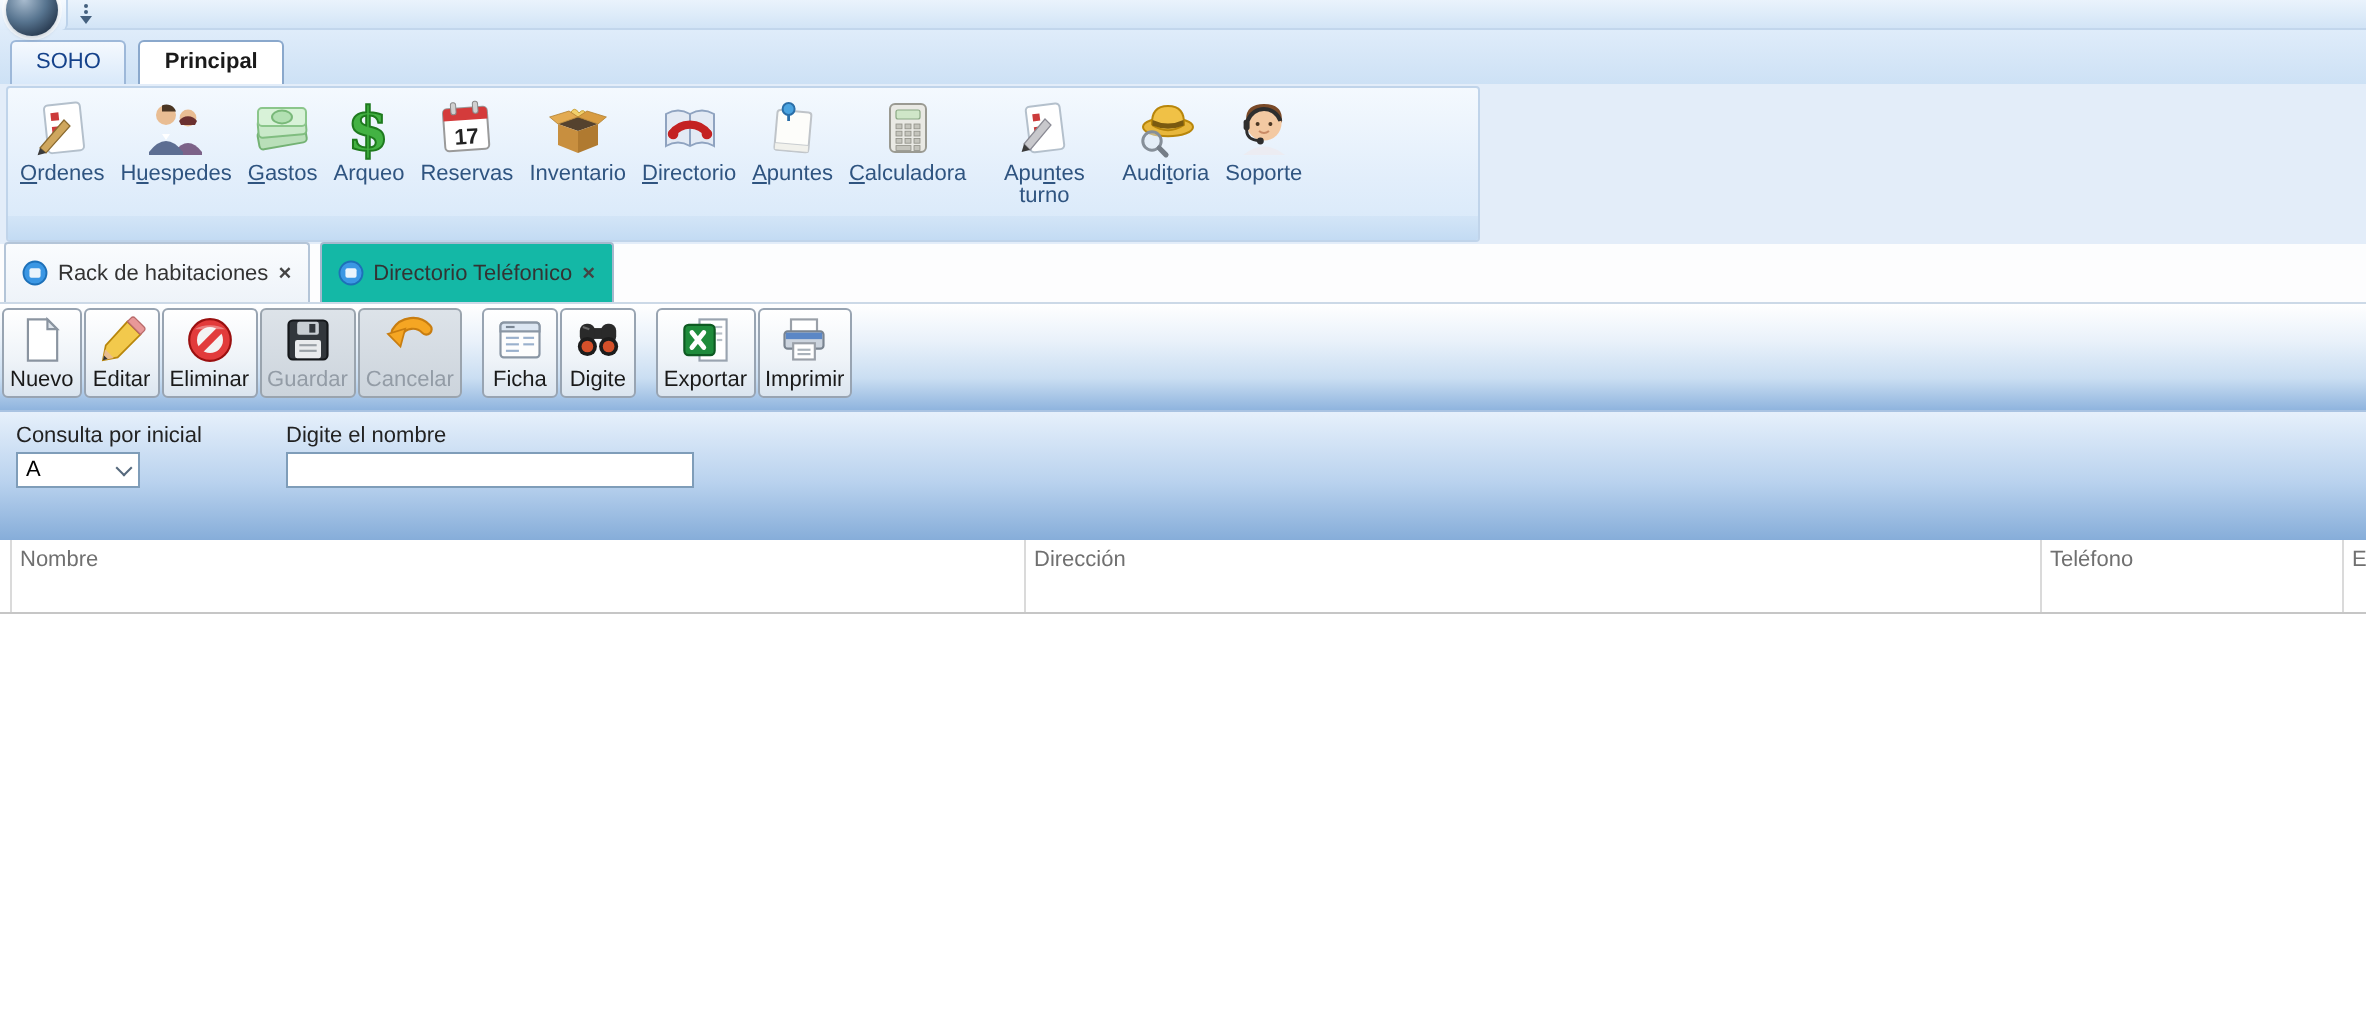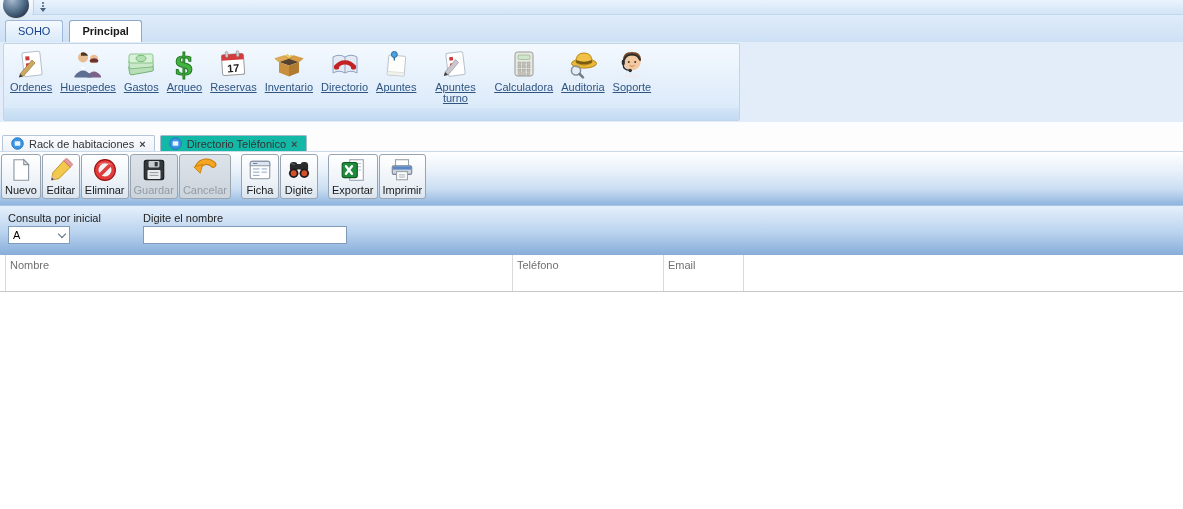--- a/index.html
+++ b/index.html
@@ -25,45 +25,45 @@
   
   .ribbon { height:80px; background:#e3edf9; padding:1px 0 0 3px; }
   .ribbon-group { width:737px; height:78px; border:1px solid #c0d4ea; border-radius:2px;
                   background:linear-gradient(#f4f9fe,#e2eefb 60%,#d7e8f9); position:relative; overflow:hidden; }
   .ribbon-group::after { content:""; position:absolute; left:0; right:0; bottom:0; height:12px;
                   background:linear-gradient(#d3e5f7,#c3dbf3); }
   .ribbon-items { display:flex; align-items:flex-start; position:relative; z-index:1; padding:3px 0 0 2px; }
   .ritem { display:flex; flex-direction:column; align-items:center; padding:1px 4px; cursor:pointer; }
   .ricon { width:32px; height:32px; margin-bottom:2px; }
   .ricon svg { width:100%; height:100%; display:block; }
-  .rlabel { color:#2f5480; text-align:center; line-height:11px; max-width:62px;text-decoration:underline; }
+  .rlabel { color:#2f5480; text-align:center; line-height:11px; max-width:62px; }
 
   
   .gap-row { height:8px; background:#fcfdfe; }
   .doctab-row { height:22px; background:#fdfdfe; display:flex; align-items:flex-end; padding-left:2px; gap:5px; border-bottom:1px solid #ccd9e7; }
-  .dtab { height:16px; display:flex; align-items:center; gap:5px; padding:0 8px; border:1px solid #b4c5d8; border-bottom:none;
+  .dtab { height:30px; display:flex; align-items:center; gap:5px; padding:0 8px; border:1px solid #b4c5d8; border-bottom:none;
           border-radius:2px 2px 0 0; background:linear-gradient(#fafcfe,#eef3f9); color:#333; cursor:pointer; }
   .dtab.active { background:#14b8a6; border-color:#a6b9ce; }
   .dticon { width:13px; height:13px; }
   .dticon svg { width:100%; height:100%; display:block; }
   .dclose { color:#444; font-weight:bold; font-size:11px; cursor:pointer; }
 
   
   .toolbar { height:53px; background:linear-gradient(#ffffff,#e9f1fa 35%,#cadef2 70%,#8fb4de 100%);
              display:flex; align-items:flex-start; padding:2px 0 0 1px; }
   .tbtn { min-width:38px; height:45px; padding:2px 3px 0; margin-right:1px; border:1px solid #98a4b2; border-radius:3px;
           background:linear-gradient(#ffffff,#eef3f8 60%,#dbe5ef); display:flex; flex-direction:column; align-items:center; cursor:pointer; }
   .tbtn.disabled { background:linear-gradient(#dde3e9,#ccd4dc); border-color:#9aa4ae; cursor:default; }
   .ticon { width:26px; height:26px; }
   .ticon svg { width:100%; height:100%; display:block; }
   .tlabel { color:#1a1a1a; margin-top:1px; white-space:nowrap; }
   .tbtn.disabled .tlabel { color:#939ca6; }
 
   
-  .filter-panel { height:50px; background:linear-gradient(#e6f0fb,#b9d2ee 55%,#86add9); border-top:1px solid #a9c3e2; position:relative;padding-left:37px; }
+  .filter-panel { height:65px; background:linear-gradient(#e6f0fb,#b9d2ee 55%,#86add9); border-top:1px solid #a9c3e2; position:relative;padding-left:37px; }
   .flabel { position:absolute; color:#222; }
   .combo { position:absolute; background:#fff; border:1px solid #7f9db9; display:flex; align-items:center;
            justify-content:space-between; padding:0 4px; cursor:pointer; }
   .chev { width:6px; height:6px; border-right:1.5px solid #55687c; border-bottom:1.5px solid #55687c; transform:rotate(45deg); margin-bottom:3px; }
   .finput { position:absolute; border:1px solid #7f9db9; font-family:"Liberation Sans",sans-serif; font-size:11px; padding:1px 3px; }
 
   
   .table-header { height:37px; background:#fff; border-bottom:1px solid #c6c6c6; display:flex; overflow:hidden; }
   .th { border-right:1px solid #dadada; color:#707070; padding:4px 0 0 4px; white-space:nowrap; overflow:hidden; flex:none; }
   .th.indicator { width:6px; padding:0; }
@@ -187,34 +187,20 @@
             <svg viewBox="0 0 32 32">
               <g transform="rotate(5 16 17)">
                 <rect x="8" y="7.5" width="17" height="20" rx="1.5" fill="#fdfdfa" stroke="#bfc4c9"></rect>
                 <path d="M8 24 l17 0 0 3.5 -17 0z" fill="#f1f1ec" stroke="#bfc4c9" stroke-width=".4"></path>
               </g>
               <rect x="13.6" y="8" width="1.4" height="4.5" fill="#2a6ea8"></rect>
               <circle cx="14.3" cy="6.5" r="3" fill="#4aa3e0" stroke="#2a6ea8"></circle>
             </svg>
           </span>
           <span class="rlabel"><u>A</u>puntes</span>
-        </div>
-        <div class="ritem">
-          <span class="ricon">
-            <svg viewBox="0 0 32 32">
-              <g transform="rotate(-7 16 16)">
-                <rect x="8" y="4.5" width="17" height="23" rx="2" fill="#fff" stroke="#b4c0cc"></rect>
-                <rect x="11" y="8.5" width="3.6" height="3.6" fill="#cc3b3b"></rect>
-                <rect x="11" y="15" width="3.6" height="3.6" fill="#cc3b3b"></rect>
-              </g>
-              <path d="M6 24 L16.5 11.5 L19.5 14.5 L9 27 Z" fill="#c8c8cc" stroke="#8a8a94" stroke-width=".6"></path>
-              <path d="M6 24 L9 27 L4.8 28 Z" fill="#3a3a3a"></path>
-            </svg>
-          </span>
-          <span class="rlabel">Apu<u>n</u>tes turno</span>
         </div>
         <div class="ritem">
           <span class="ricon">
             <svg viewBox="0 0 32 32">
               <rect x="7" y="4" width="18" height="24" rx="2.5" fill="#e9e9e4" stroke="#9a9a92"></rect>
               <rect x="10" y="7" width="12" height="4.5" rx="1" fill="#cfe6c8" stroke="#8aa884" stroke-width=".6"></rect>
               <g fill="#c4c4bc" stroke="#8f8f86" stroke-width=".4">
                 <rect x="10" y="14" width="3" height="2.4"></rect>
                 <rect x="14.5" y="14" width="3" height="2.4"></rect>
                 <rect x="19" y="14" width="3" height="2.4"></rect>
@@ -227,20 +213,34 @@
                 <rect x="10" y="24.8" width="7.5" height="2.4"></rect>
                 <rect x="19" y="24.8" width="3" height="2.4"></rect>
               </g>
             </svg>
           </span>
           <span class="rlabel"><u>C</u>alculadora</span>
         </div>
         <div class="ritem">
           <span class="ricon">
             <svg viewBox="0 0 32 32">
+              <g transform="rotate(-7 16 16)">
+                <rect x="8" y="4.5" width="17" height="23" rx="2" fill="#fff" stroke="#b4c0cc"></rect>
+                <rect x="11" y="8.5" width="3.6" height="3.6" fill="#cc3b3b"></rect>
+                <rect x="11" y="15" width="3.6" height="3.6" fill="#cc3b3b"></rect>
+              </g>
+              <path d="M6 24 L16.5 11.5 L19.5 14.5 L9 27 Z" fill="#c8c8cc" stroke="#8a8a94" stroke-width=".6"></path>
+              <path d="M6 24 L9 27 L4.8 28 Z" fill="#3a3a3a"></path>
+            </svg>
+          </span>
+          <span class="rlabel">Apu<u>n</u>tes turno</span>
+        </div>
+        <div class="ritem">
+          <span class="ricon">
+            <svg viewBox="0 0 32 32">
               <ellipse cx="17" cy="15.5" rx="12.5" ry="4.6" fill="#e8b73c" stroke="#b8860b"></ellipse>
               <path d="M9 14.5 q-.5 -9.5 8 -9.5 q8.5 0 8 9.5 q-4 2.6 -8 2.6 q-4 0 -8 -2.6" fill="#f0c146" stroke="#b8860b"></path>
               <path d="M9.3 12 q7.7 3.6 15.4 0 l.2 2.8 q-7.9 3.2 -15.8 0 z" fill="#7a5a10"></path>
               <circle cx="9" cy="22.5" r="4.6" fill="rgba(222,232,242,.5)" stroke="#868f99" stroke-width="1.5"></circle>
               <line x1="12.6" y1="26" x2="16" y2="29.4" stroke="#757d87" stroke-width="2.6" stroke-linecap="round"></line>
             </svg>
           </span>
           <span class="rlabel">Audi<u>t</u>oria</span>
         </div>
         <div class="ritem">
@@ -412,17 +412,18 @@
     <span>A</span>
     <span class="chev"></span>
   </div>
   <span class="flabel" style="left:143px; top:6px;">Digite el nombre</span>
   <input class="finput" style="left: 143px; top: 20px; width: 204px; height: 18px;" value="">
 </div>
 
 <div class="table-header">
   <div class="th indicator"></div>
 <div class="th" style="width: 507px;">Nombre</div>
+    <div class="th" style="width: 508px;">Dirección</div>
     <div class="th" style="width: 151px;">Teléfono</div>
     <div class="th" style="width: 80px;">Email</div>
   </div>
 
 <div class="content"></div>
 
 </body></html>

